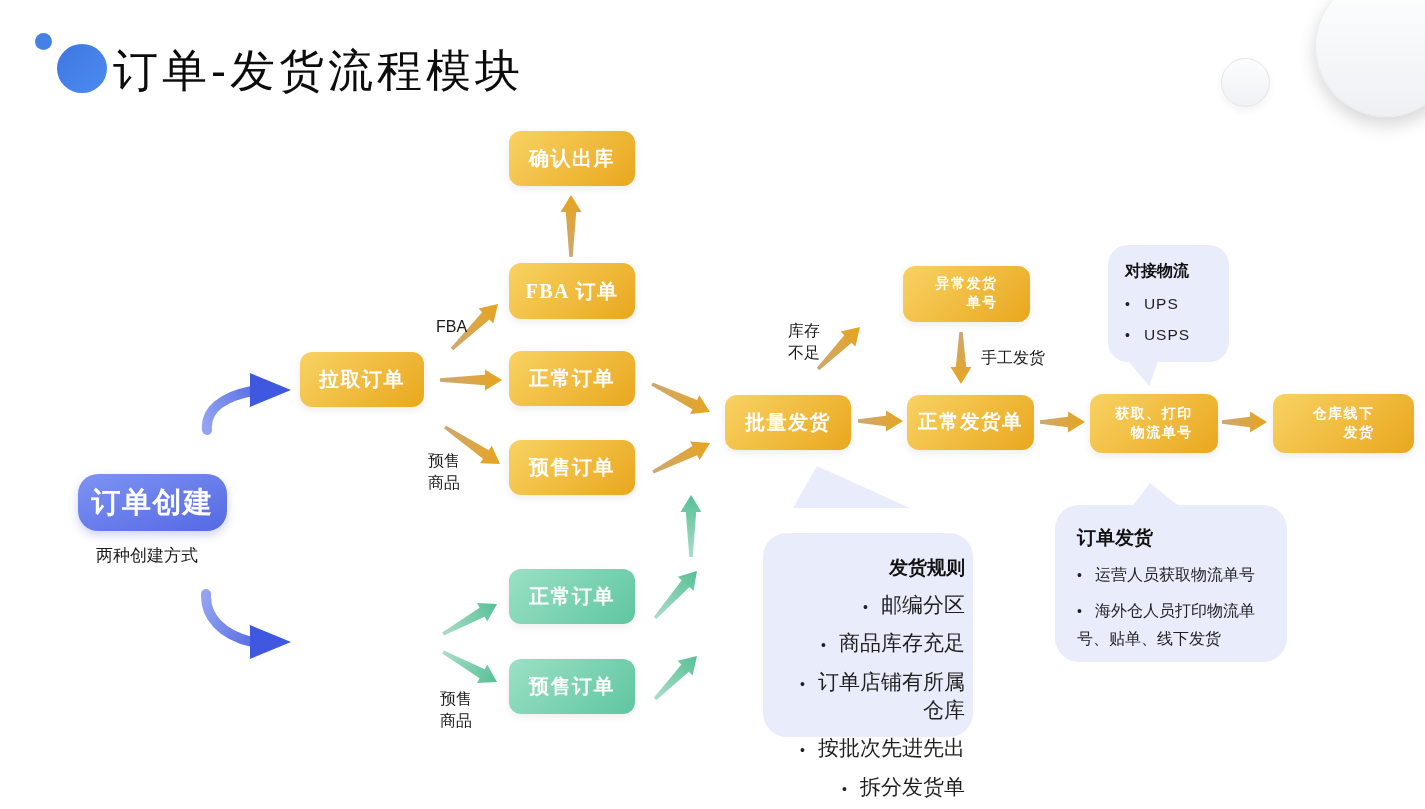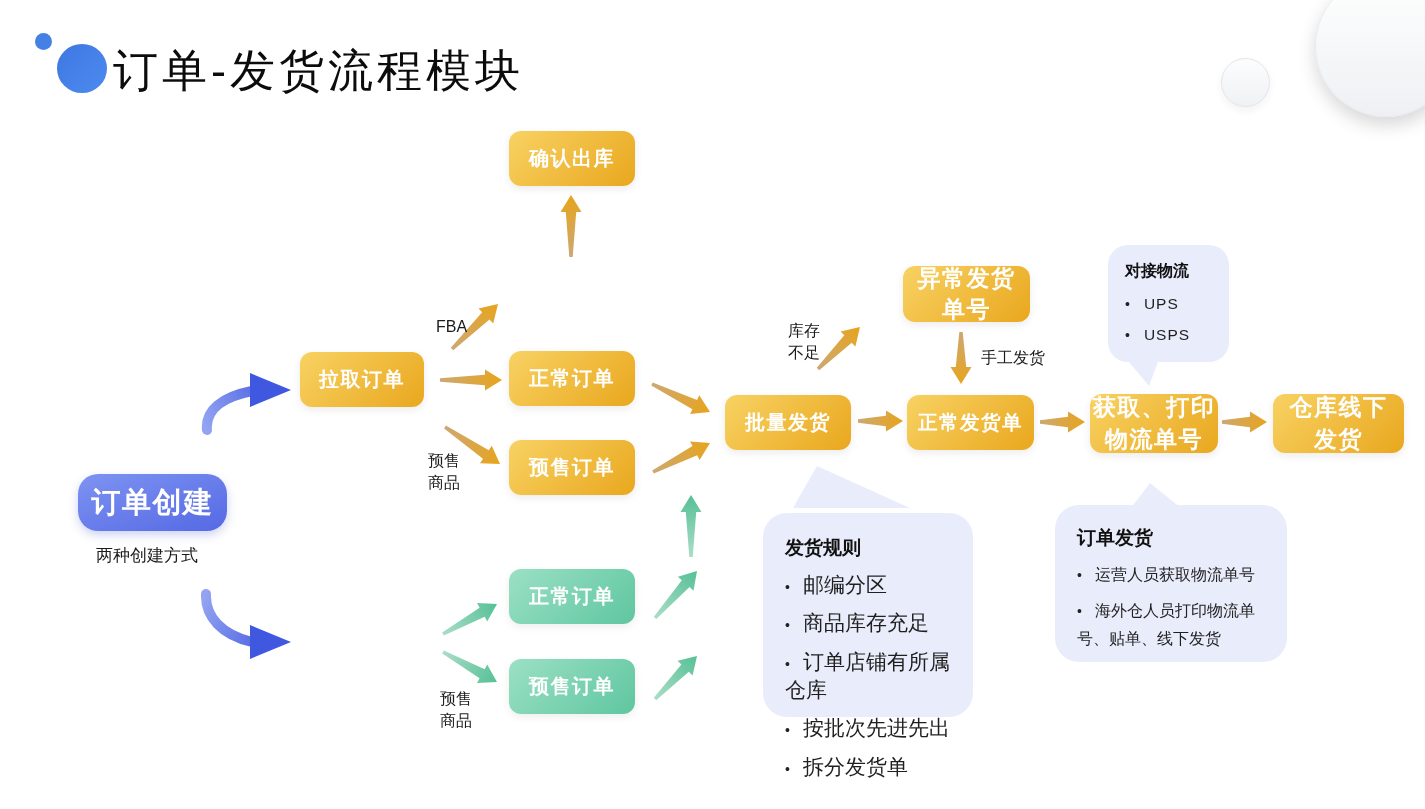--- a/index.html
+++ b/index.html
@@ -20,41 +20,41 @@
   .deco-circle{position:absolute;border-radius:50%;z-index:3;}
   #deco-small{left:1221px;top:58px;width:47px;height:47px;
     background:linear-gradient(180deg,#fdfdfe,#eff1f4);border:1px solid #e2e4e8;
     box-shadow:0 4px 8px rgba(0,0,0,.05);}
   #deco-large{left:1315px;top:-25px;width:140px;height:140px;
     background:linear-gradient(180deg,#ffffff,#eef0f3);border:1px solid #e8eaed;
     box-shadow:0 8px 18px rgba(0,0,0,.16);}
   
   .node{
     position:absolute;display:flex;align-items:center;justify-content:center;
-    color:#fff;font-weight:bold;font-size:20px;letter-spacing:1.5px;text-align:center;
-    white-space:pre-line;border-radius:12px;z-index:10;line-height:1.35;
+    color:#fff;font-weight:bold;font-size:20px;letter-spacing:1.5px;text-align:right;
+    white-space:pre-line;border-radius:12px;z-index:10;line-height:1.35;font-family:Liberation Serif, serif;
   }
   .node.yellow{background:linear-gradient(135deg,#f8d263 0%,#e9a71e 100%);
     box-shadow:0 3px 8px rgba(0,0,0,.08);}
   .node.green{background:linear-gradient(135deg,#9be0c5 0%,#5fc6a0 100%);
     box-shadow:0 3px 8px rgba(0,0,0,.07);}
   .node.blue{background:linear-gradient(160deg,#7e93f2 0%,#5569e4 100%);
     border-radius:20px;font-size:29px;box-shadow:0 4px 10px rgba(60,80,200,.25);}
-  .two-line{font-size:23px;}
+  .two-line{font-size:14px;}
   
   .lbl{position:absolute;font-size:16px;color:#1b1b1b;line-height:1.35;
     white-space:pre-line;z-index:10;}
   
   .callout{position:absolute;background:#e9edfb;border-radius:24px;z-index:8;
     box-sizing:border-box;color:#1f1f1f;}
   .callout h3{margin:0 0 10px 0;font-size:19px;font-weight:bold;color:#111;}
   .callout ul{margin:0;padding:0;list-style:none;}
   .callout li{font-size:16px;margin:0 0 9px 0;line-height:1.35;}
   .callout li::before{content:"\2022";margin-right:13px;font-size:14px;color:#222;}
-  #callout-ship-rules{left:763px;top:513px;width:210px;height:204px;padding:22px 8px 0 22px;}
+  #callout-ship-rules{left:763px;top:533px;width:210px;height:204px;padding:22px 8px 0 22px;text-align:right;}
   #callout-ship-rules li{font-size:21px;margin-bottom:10px;}
   #callout-order-ship{left:1055px;top:505px;width:232px;height:157px;padding:20px 10px 0 22px;}
   #callout-order-ship li{margin-bottom:8px;line-height:27px;}
   #callout-logistics{left:1108px;top:245px;width:121px;height:117px;padding:16px 8px 0 17px;
     border-radius:20px;}
   #callout-logistics h3{font-size:16px;margin-bottom:12px;}
   #callout-logistics li{font-size:15.5px;margin-bottom:10px;letter-spacing:1px;}
   
   #arrows{position:absolute;left:0;top:0;z-index:5;}
 </style>
@@ -169,33 +169,34 @@
       <polygon points="442.2,653.5 479.6,678.3 477.0,682.9 497.0,682.0 487.2,664.6 484.7,669.2 443.8,650.5" fill="url(#ag12)"></polygon>
       <polygon points="656.3,619.1 689.5,587.1 693.5,590.7 697.0,571.0 677.8,576.7 681.8,580.2 653.7,616.9" fill="url(#ag13)"></polygon>
       <polygon points="656.2,700.2 688.8,671.8 692.6,675.5 697.0,656.0 677.6,660.8 681.4,664.5 653.8,697.8" fill="url(#ag14)"></polygon>
       <polygon points="692.7,557.0 696.2,512.0 701.5,512.0 691.0,495.0 680.5,512.0 685.8,512.0 689.3,557.0" fill="url(#ag15)"></polygon>
     </svg>
 
   <div class="node blue" style="left:78px;top:474px;width:149px;height:57px;">订单创建</div>
   <div class="node yellow" style="left:300px;top:352px;width:124px;height:55px;">拉取订单</div>
 
   <div class="node yellow" style="left:509px;top:131px;width:126px;height:55px;">确认出库</div>
+  <div class="node yellow" style="left:509px;top:263px;width:126px;height:56px;">FBA 订单</div>
   <div class="node yellow" style="left:509px;top:351px;width:126px;height:55px;">正常订单</div>
   <div class="node yellow" style="left:509px;top:440px;width:126px;height:55px;">预售订单</div>
 
   <div class="node green" style="left:509px;top:569px;width:126px;height:55px;">正常订单</div>
   <div class="node green" style="left:509px;top:659px;width:126px;height:55px;">预售订单</div>
 
   <div class="node yellow" style="left:725px;top:395px;width:126px;height:55px;">批量发货</div>
   <div class="node yellow two-line" style="left:903px;top:266px;width:127px;height:56px;">异常发货
 单号</div>
   <div class="node yellow" style="left:907px;top:395px;width:127px;height:55px;font-size:19.5px;">正常发货单</div>
   <div class="node yellow two-line" style="left:1090px;top:394px;width:128px;height:59px;">获取、打印
 物流单号</div>
-  <div class="node yellow two-line" style="left:1273px;top:394px;width:131px;height:59px;">仓库线下
+  <div class="node yellow two-line" style="left:1273px;top:394px;width:141px;height:59px;">仓库线下
 发货</div>
 
   <div class="lbl" style="left:96px;top:545px;font-size:17px;">两种创建方式</div>
   <div class="lbl" style="left:436px;top:316px;">FBA</div>
   <div class="lbl" style="left:428px;top:450px;">预售
 商品</div>
   <div class="lbl" style="left:440px;top:688px;">预售
 商品</div>
   <div class="lbl" style="left:788px;top:320px;">库存
 不足</div>

